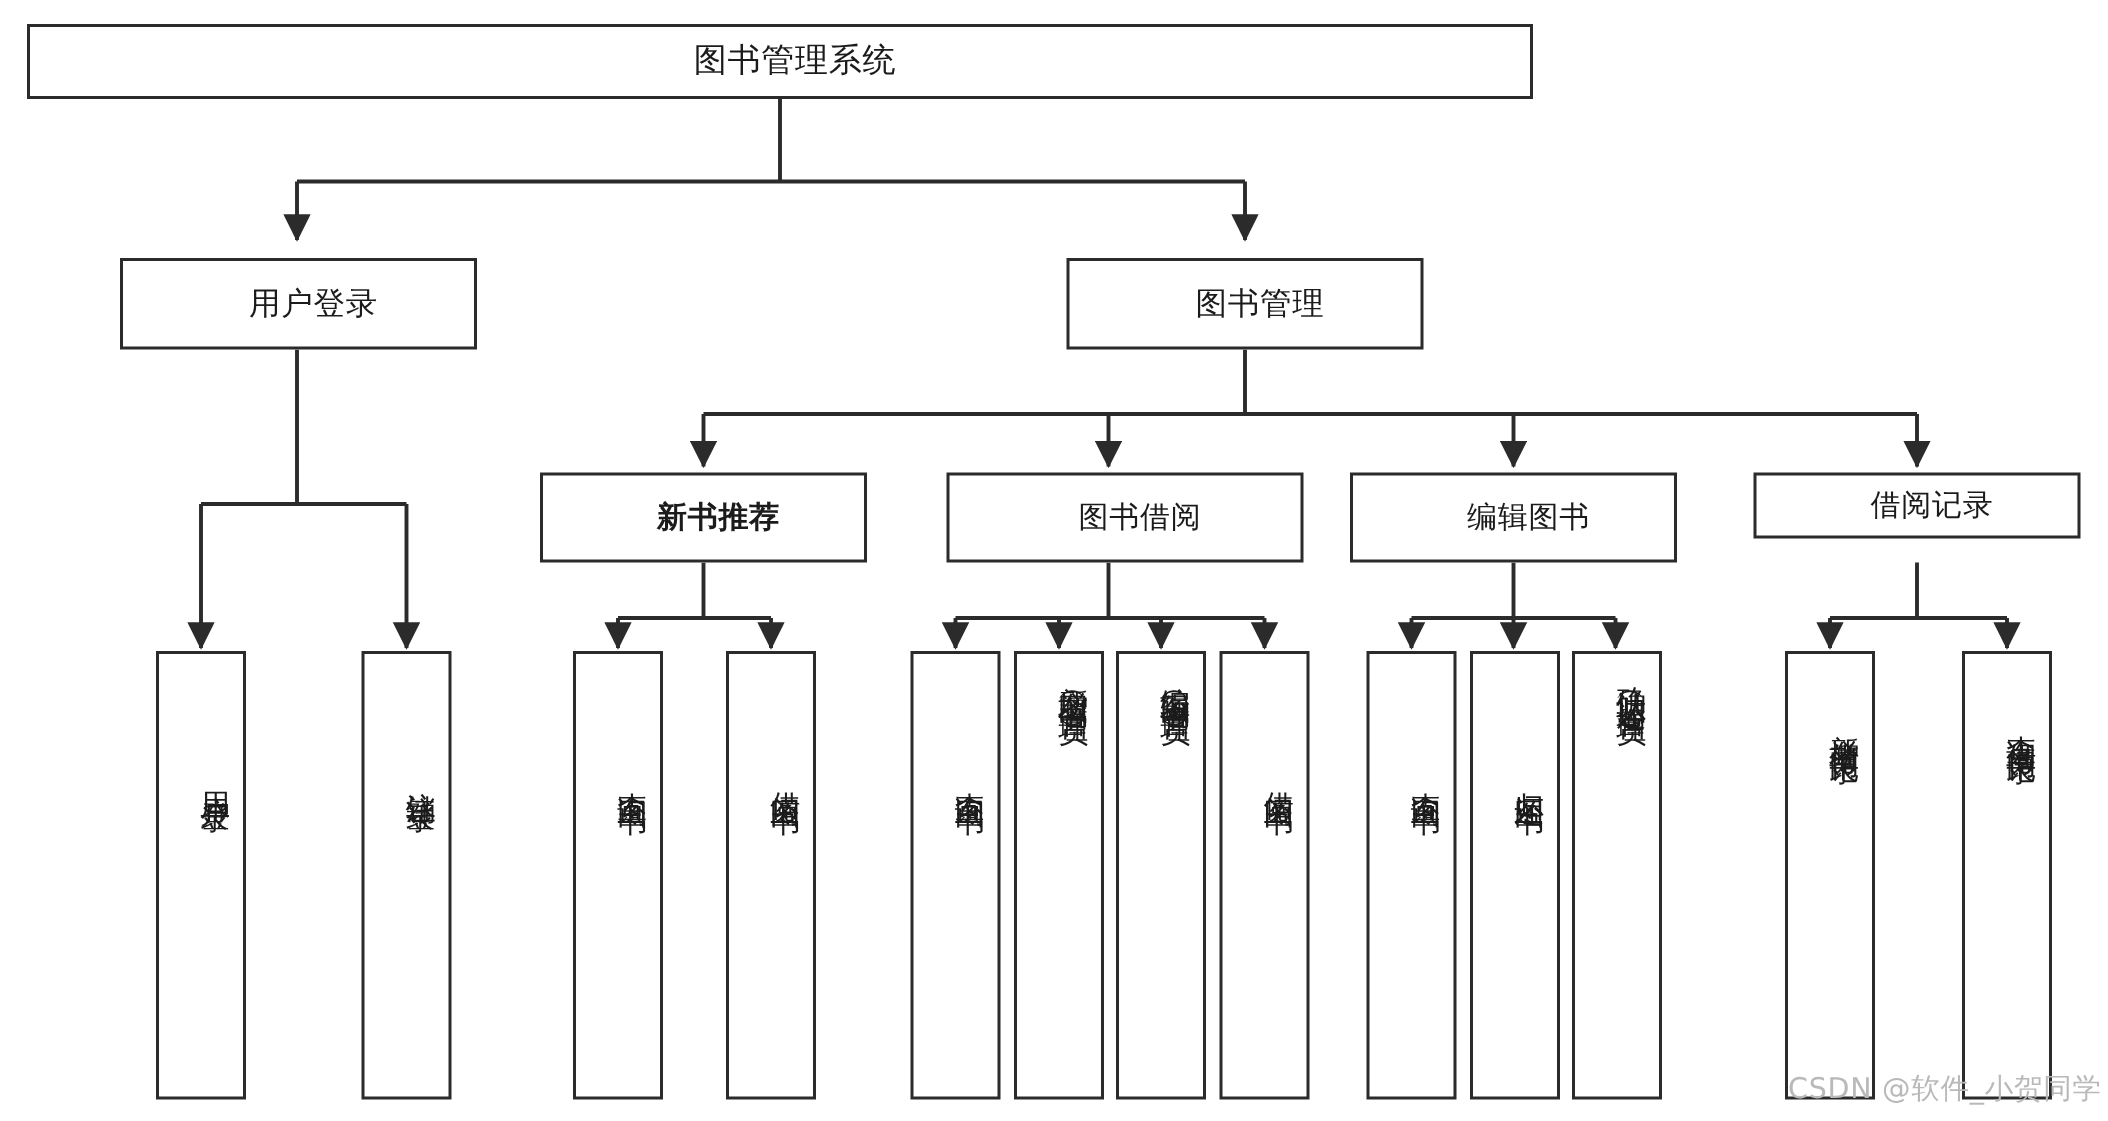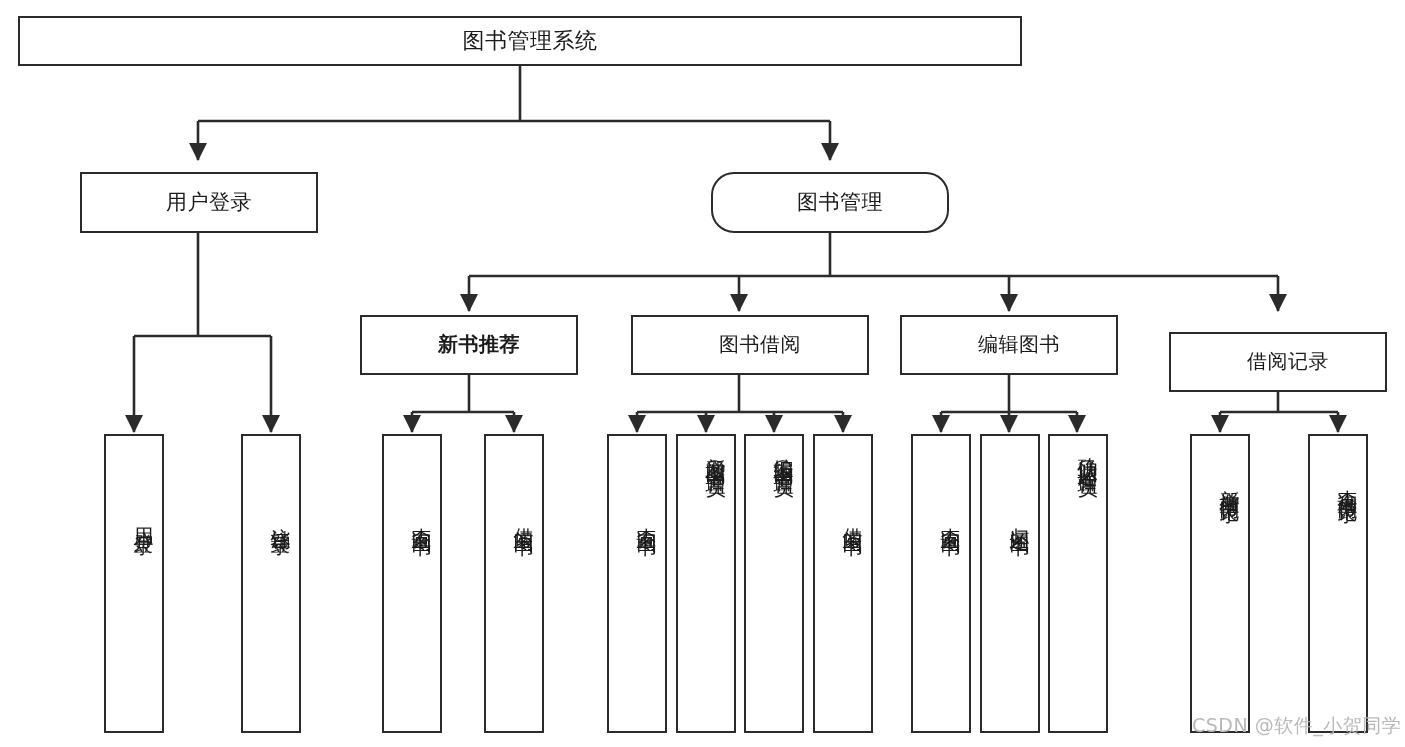--- a/index.html
+++ b/index.html
@@ -123,34 +123,34 @@
     </g>
   </svg>
 
   <div class="node root" style="left:18px; top:16px; width:1004px; height:50px;">
     <span class="label">图书管理系统</span>
   </div>
 
   <div class="node lvl1" style="left:80px; top:172px; width:238px; height:61px;">
     <span class="label">用户登录</span>
   </div>
-  <div class="node lvl1" style="left:711px; top:172px; width:238px; height:61px;border-radius:23px;">
+  <div class="node lvl1" style="left:711px; top:172px; width:238px; height:61px;">
     <span class="label">图书管理</span>
   </div>
 
   <div class="node lvl2" style="left:360px; top:315px; width:218px; height:60px;font-weight:bold;">
     <span class="label">新书推荐</span>
   </div>
   <div class="node lvl2" style="left:631px; top:315px; width:238px; height:60px;">
     <span class="label">图书借阅</span>
   </div>
   <div class="node lvl2" style="left:900px; top:315px; width:218px; height:60px;">
     <span class="label">编辑图书</span>
   </div>
-  <div class="node lvl2" style="left:1169px; top:315px; width:218px; height:60px;margin-top:17px;">
+  <div class="node lvl2" style="left:1169px; top:315px; width:218px; height:44px;">
     <span class="label">借阅记录</span>
   </div>
 
   <div class="node leaf" style="left:104px; top:434px; width:60px; height:299px; padding-top:76px;">
     <span class="label">用户登录</span>
   </div>
   <div class="node leaf" style="left:241px; top:434px; width:60px; height:299px; padding-top:76px;">
     <span class="label">注销登录</span>
   </div>
 

